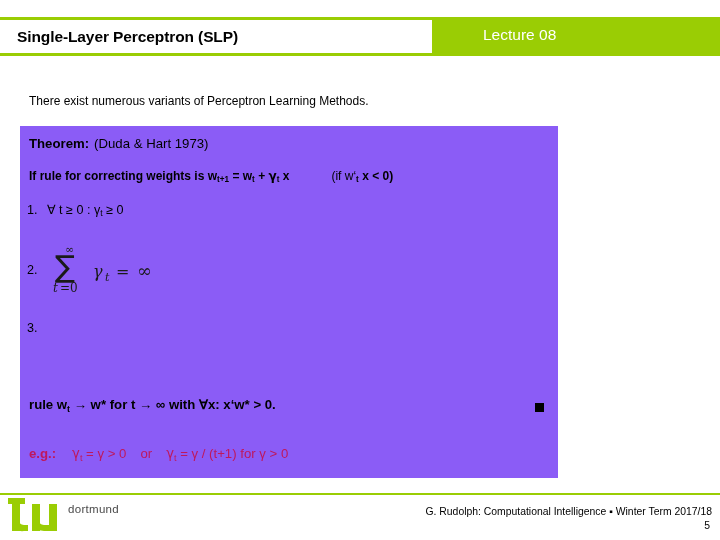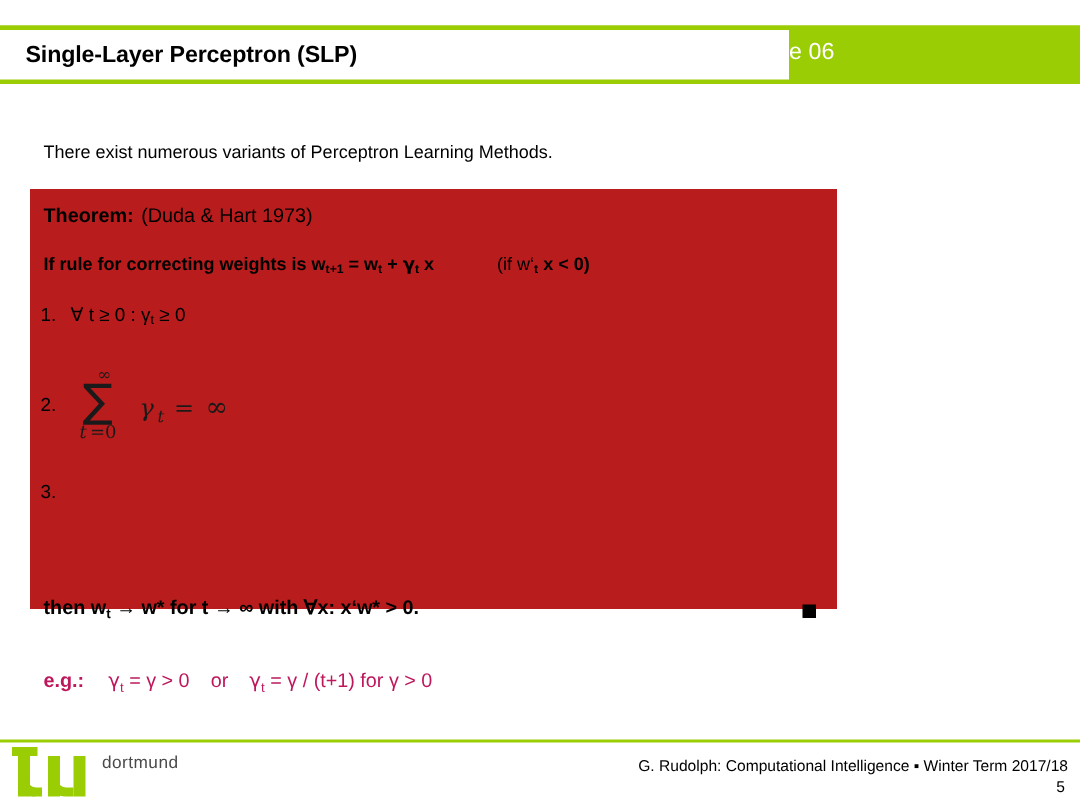--- a/index.html
+++ b/index.html
@@ -34,21 +34,21 @@
     height: 3px;
     background: #9ACD04;
   }
   .header-rule-top { top: 17px; }
   .header-rule-bottom { top: 53px; }
 
   .title-plate {
     position: absolute;
     left: 0;
     top: 20px;
-    width: 526px;
+    width: 432px;
     height: 33px;
     background: #ffffff;
     display: flex;
     align-items: center;
   }
   .title-text {
     font-size: 15.5px;
     font-weight: bold;
     color: #000000;
     padding-left: 17px;
@@ -74,22 +74,22 @@
     color: #000000;
     white-space: nowrap;
   }
 
   
   .theorem-box {
     position: absolute;
     left: 20px;
     top: 126px;
     width: 538px;
-    height: 280px;
-    background: #b91c1c;
+    height: 352px;
+    background: #8b5cf6;
   }
 
   .thm-head {
     position: absolute;
     left: 9px;
     top: 10px;
     font-size: 13.2px;
     white-space: nowrap;
   }
   .thm-head .lbl {
@@ -233,21 +233,21 @@
 <body>
 
 <div class="header"></div>
 <div class="header-rule-top"></div>
 <div class="header-rule-bottom"></div>
 
 <div class="title-plate">
   <span class="title-text">Single-Layer Perceptron (SLP)</span>
 </div>
 
-<div class="lecture-text">Lecture 06</div>
+<div class="lecture-text">Lecture 08</div>
 
 <div class="intro-line">There exist numerous variants of Perceptron Learning Methods.</div>
 
 <div class="theorem-box">
 
   <div class="thm-head">
     <span class="lbl">Theorem:</span><span class="cite">(Duda &amp; Hart 1973)</span>
   </div>
 
   <div class="rule-line"><span>If rule for correcting weights is w</span><sub>t+1</sub><span> = w</span><sub>t</sub><span> + </span><span class="g">γ</span><sub>t</sub><span> x</span><span class="cond">(if w‘</span><sub>t</sub><span> x &lt; 0)</span>
@@ -266,21 +266,21 @@
         <text x="58" y="42" font-family="DejaVu Serif, serif" font-size="11" fill="#1a1a1a" font-style="italic">t</text>
         <text x="69" y="38" font-family="DejaVu Serif, serif" font-size="16" fill="#1a1a1a">=</text>
         <text x="90" y="38" font-family="DejaVu Serif, serif" font-size="18" fill="#1a1a1a">∞</text>
       </svg>
       </span>
   </div>
 
   <div class="item item-3"><span class="item-num">3.</span><span></span>
   </div>
 
-  <div class="then-line"><span>then w</span><sub>t</sub><span> → w* for t → ∞ with ∀x: x‘w* &gt; 0.</span>
+  <div class="then-line"><span>rule w</span><sub>t</sub><span> → w* for t → ∞ with ∀x: x‘w* &gt; 0.</span>
   </div>
 
   <div class="qed"></div>
 </div>
 
 <div class="eg-line"><span class="eg-lbl">e.g.:</span><span class="sp-l"></span><span class="g">γ</span><sub>t</sub><span> = γ &gt; 0</span><span class="sp-m"></span><span>or</span><span class="sp-m"></span><span class="g">γ</span><sub>t</sub><span> = γ / (t+1)  for γ &gt; 0</span>
 </div>
 
 <div class="footer-rule"></div>
 

